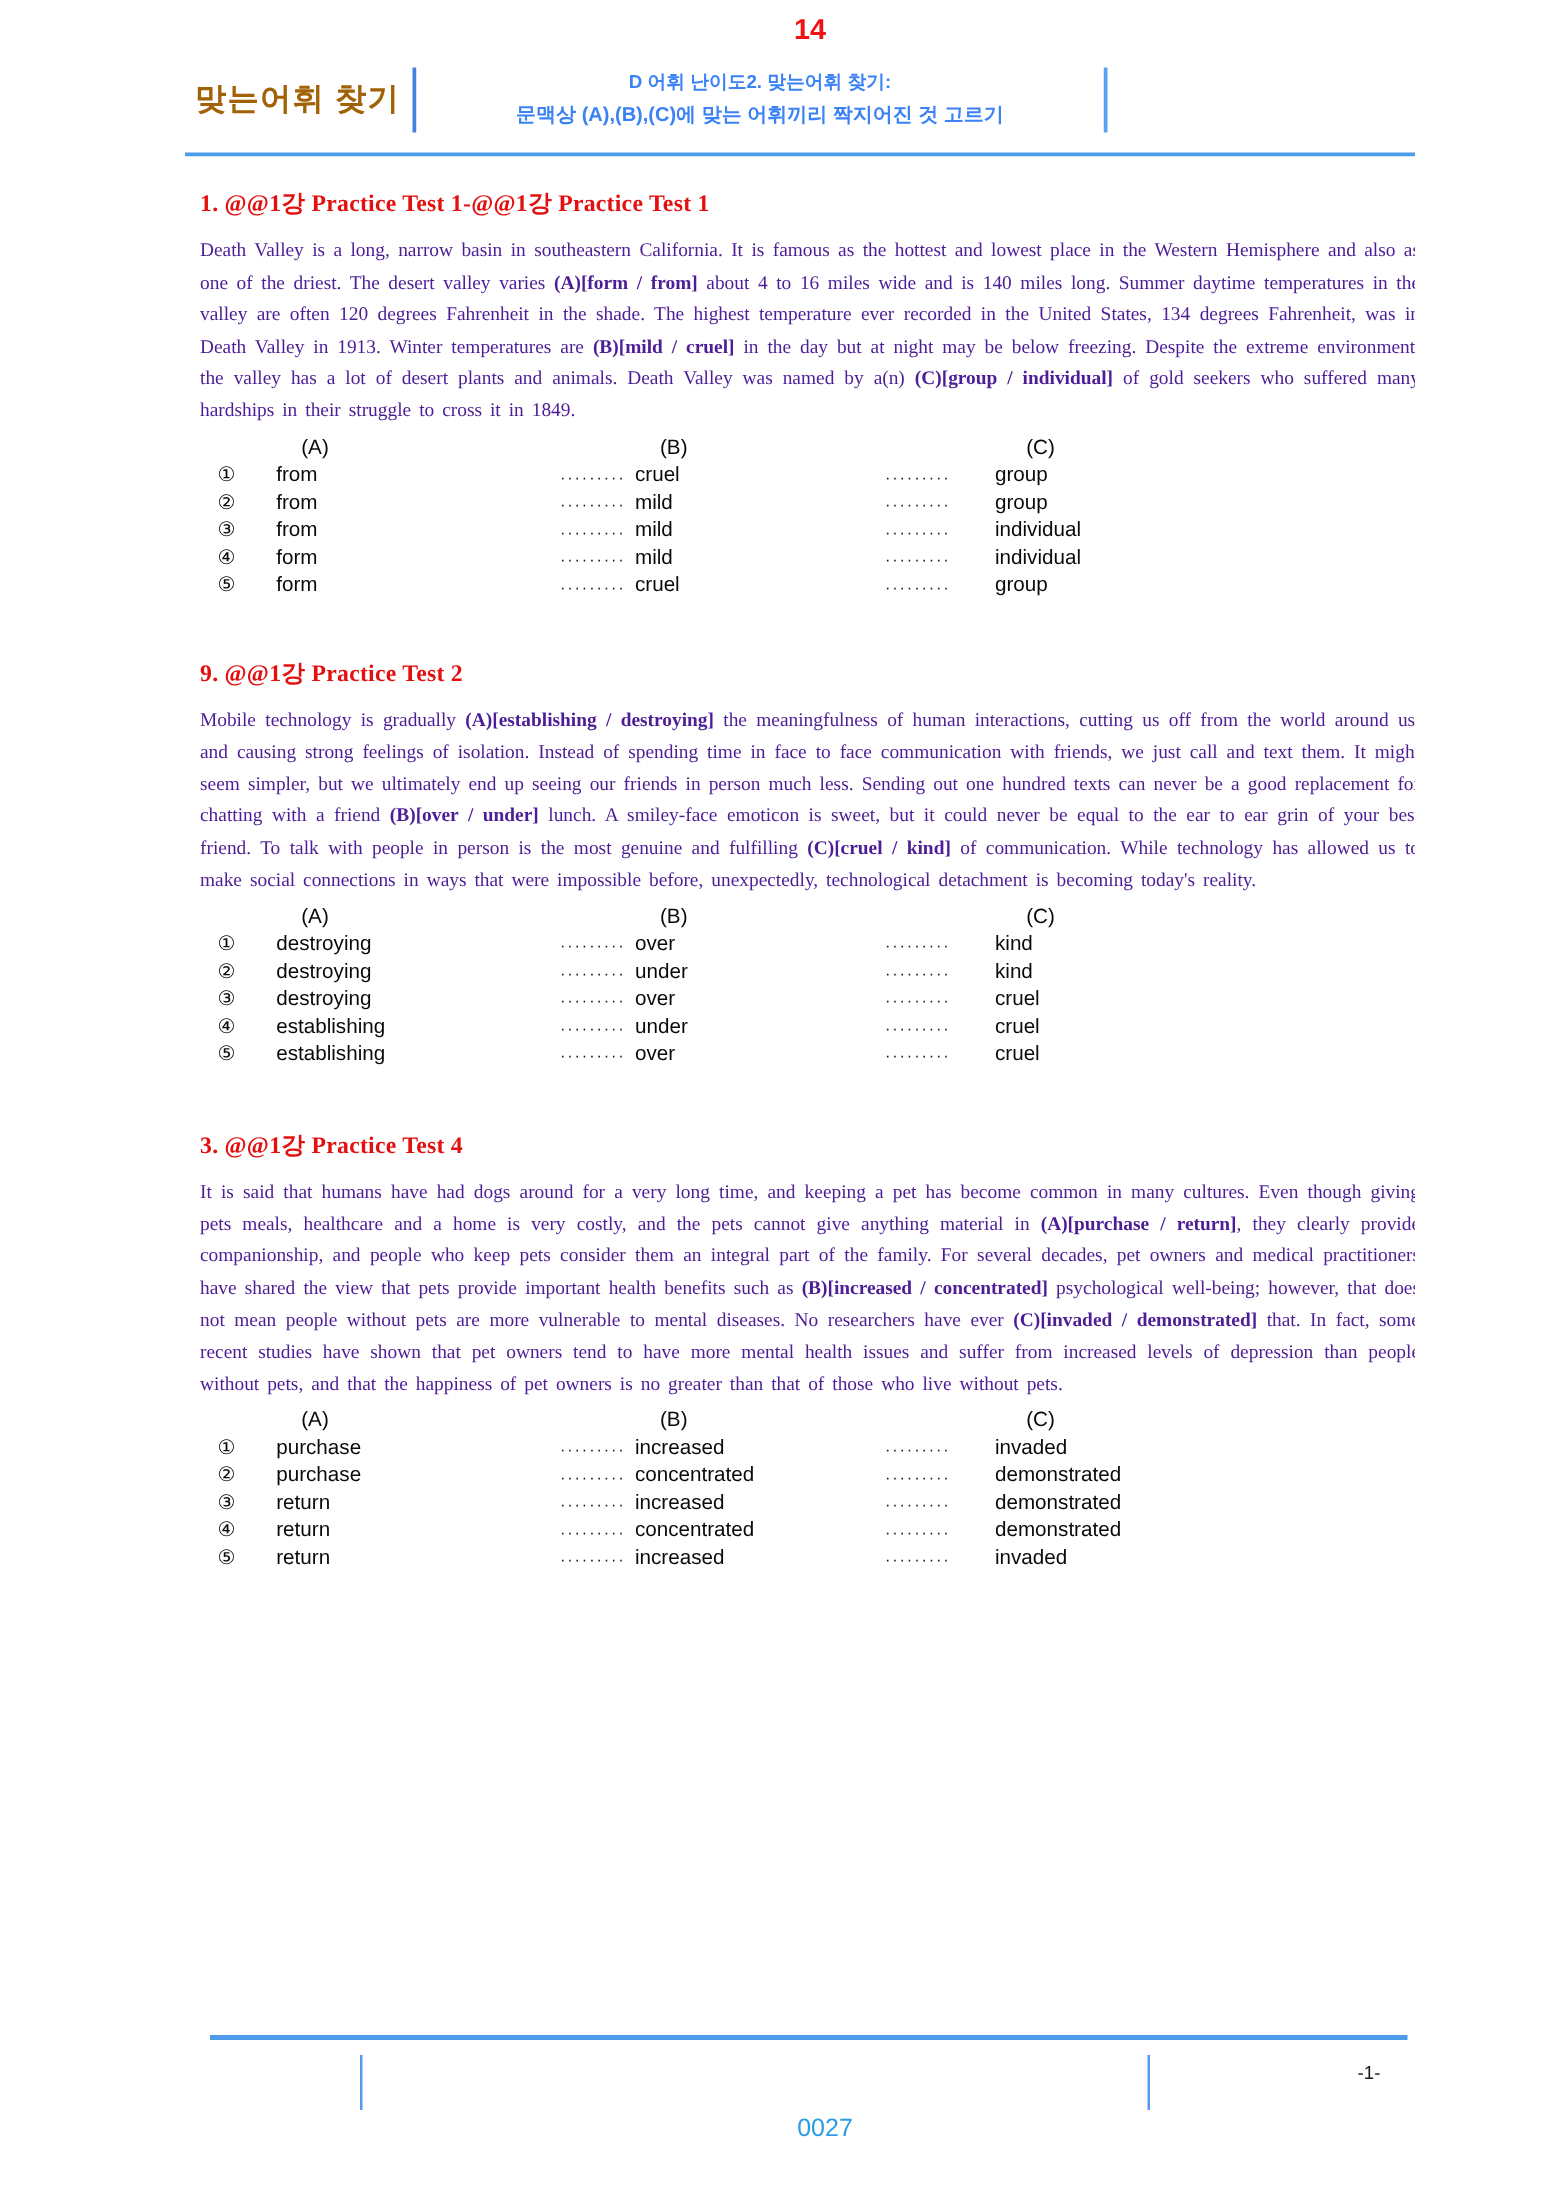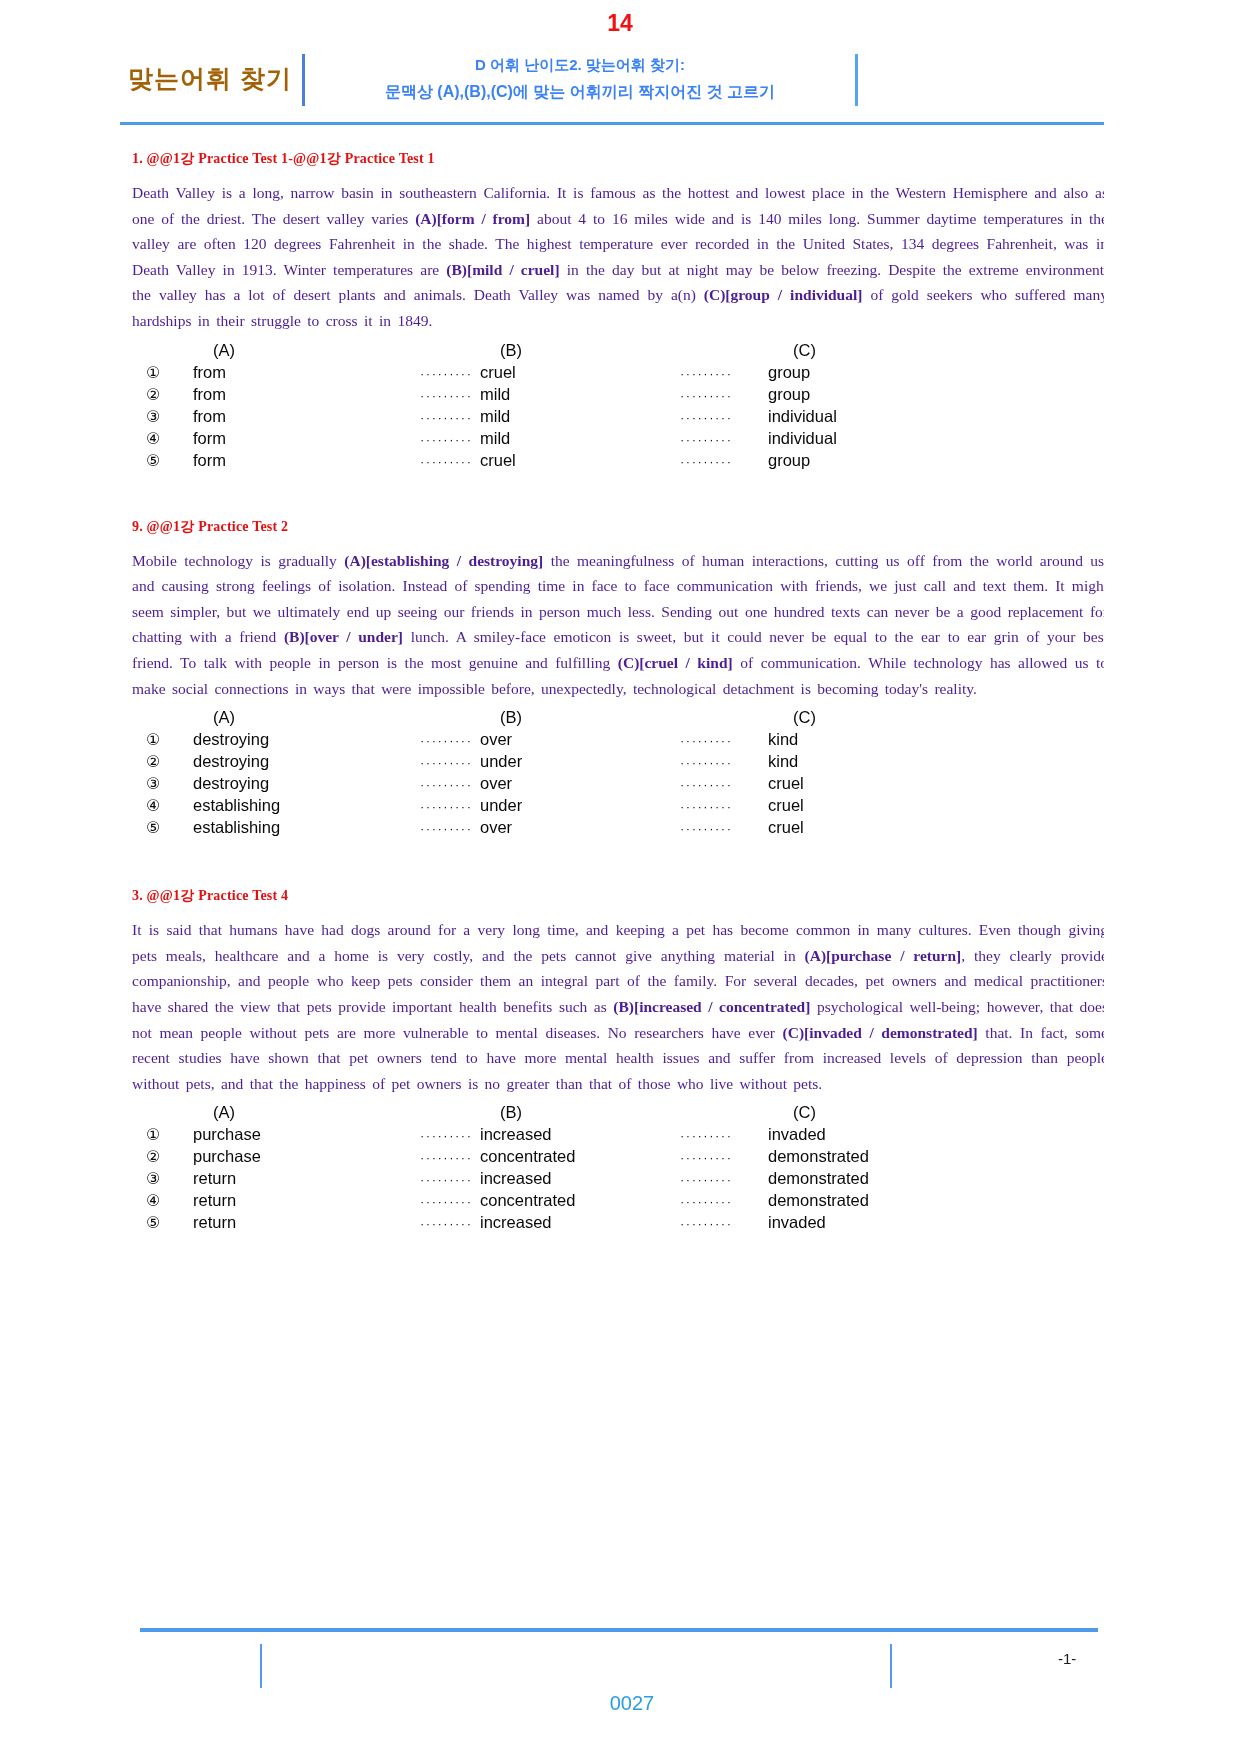--- a/index.html
+++ b/index.html
@@ -1,19 +1,19 @@
 <!DOCTYPE html>
 <html><head>
 <meta charset="utf-8">
 <style>
   * { margin:0; padding:0; box-sizing:border-box; }
   html,body { background:#ffffff; }
   .page {
     position:relative; width:1104px; height:1754px; background:#ffffff;
-    font-family:"Liberation Serif", serif; color:#111; overflow:hidden;
+    font-family:"Liberation Serif", serif; color:#111; overflow:hidden;margin-left:28px;
   }
   
   .top-num {
     position:absolute; top:10px; left:0; width:1240px; text-align:center;
     font-family:"Liberation Sans", sans-serif; font-weight:bold;
     font-size:23px; color:#f01212;
   }
   .header {
     position:absolute; top:50px; left:120px; width:1000px; height:60px;
     font-family:"Liberation Sans", sans-serif;
@@ -28,21 +28,21 @@
   .header-center { position:absolute; left:195px; top:0; width:530px; text-align:center; color:#3b82f6; }
   .header-center .l1 { font-size:15px; font-weight:bold; margin-top:6px; }
   .header-center .l2 { font-size:16px; font-weight:bold; margin-top:7px; }
   .header-rule { position:absolute; top:122px; left:120px; width:1000px; height:3px; background:#4d9bea; }
 
   
   .content { position:absolute; top:146px; left:132px; width:976px; }
   .section { margin-bottom:0; }
   .sec-title {
     font-family:"Liberation Serif", serif; font-weight:bold;
-    font-size:14px; color:#e31010; margin-bottom:12px; letter-spacing:0.2px;
+    font-size:19px; color:#e31010; margin-bottom:12px; letter-spacing:0.2px;
   }
   .sec1 { margin-top:4px; }
   .sec2 { margin-top:46px; }
   .sec3 { margin-top:48px; }
   .passage {
     font-size:15.5px; line-height:25.6px; text-align:justify;
     word-spacing:2.5px; color:#4c1d95;
   }
   .passage .b { font-weight:bold; }
 

